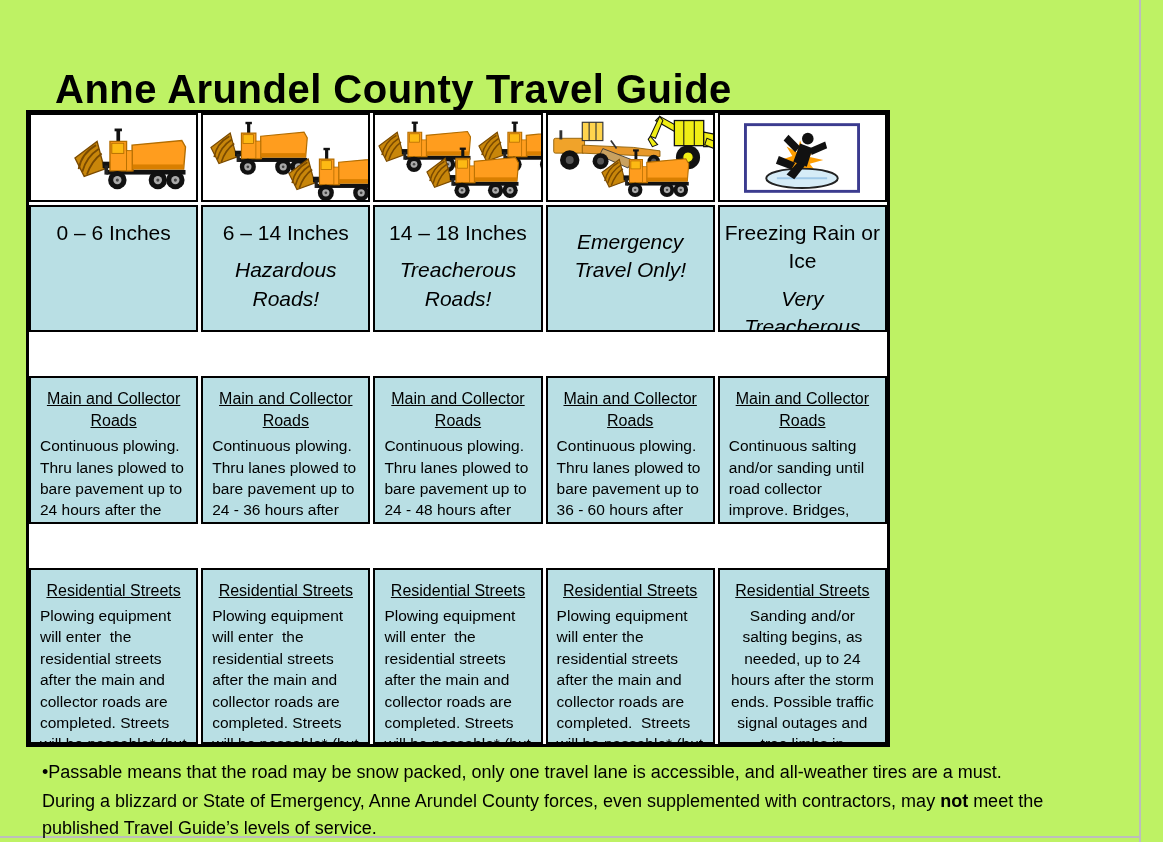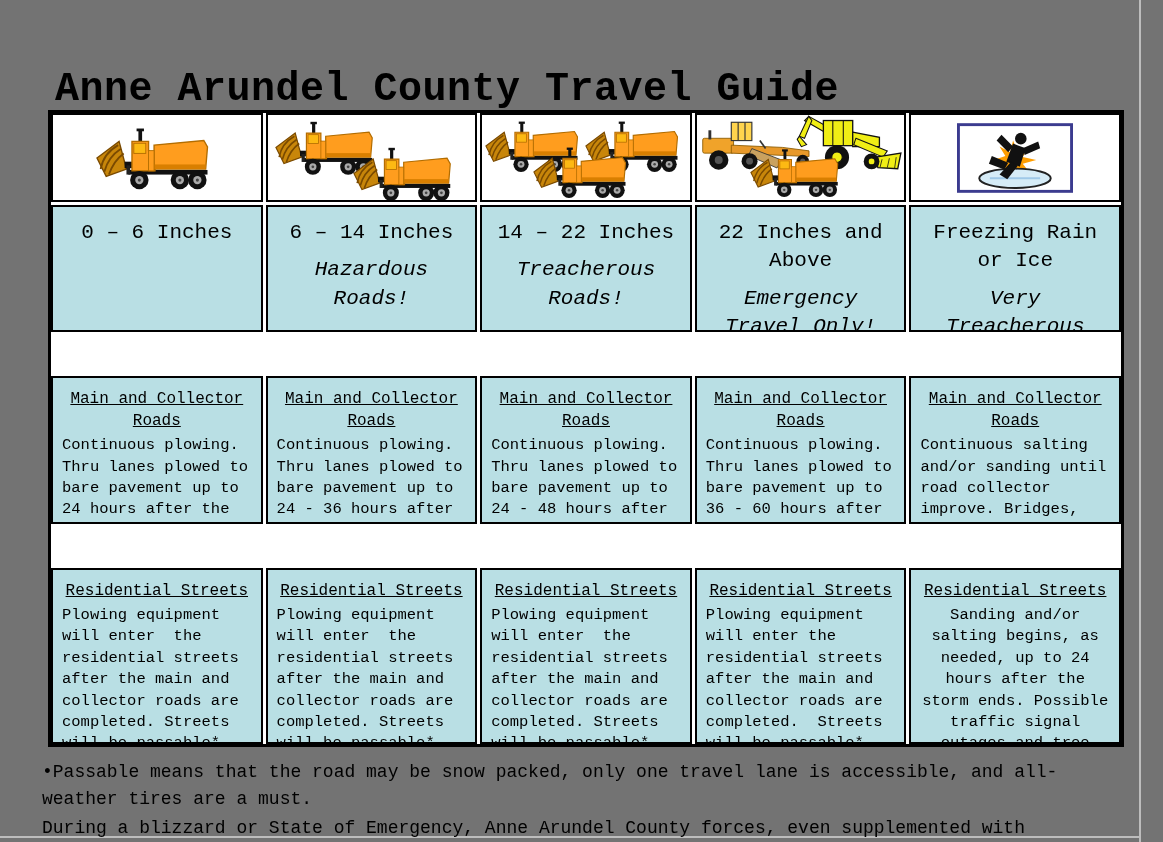--- a/index.html
+++ b/index.html
@@ -1,23 +1,23 @@
 <!DOCTYPE html>
 <html><head>
 <meta charset="utf-8">
 <style>
   html,body{margin:0;padding:0;background:#ffffff;}
-  .page{position:relative;width:1163px;height:842px;background:#737373;overflow:hidden;
-        font-family:Liberation Mono, monospace;color:#000;}
+  .page{position:relative;width:1163px;height:842px;background:#bef264;overflow:hidden;
+        font-family:Liberation Sans, sans-serif;color:#000;}
   .page-edge-right{position:absolute;left:1139px;top:0;width:2px;height:842px;background:#bdbdbd;}
   .page-edge-bottom{position:absolute;left:0;top:836px;width:1141px;height:2px;background:#bdbdbd;}
 
   .title{position:absolute;left:55px;top:40px;font-size:40px;letter-spacing:0.5px;}
 
-  .guide-table{position:absolute;left:48px;top:110px;width:1076px;height:637px;
+  .guide-table{position:absolute;left:26px;top:110px;width:864px;height:637px;
       border:3px solid #000;box-sizing:border-box;background:#ffffff;
       display:grid;grid-template-columns:repeat(5,1fr);grid-template-rows:89px 127px 189px auto;gap:3px;}
   .cell{border:2px solid #000;box-sizing:border-box;overflow:hidden;position:relative;}
   .cell.icons{background:#ffffff;}
   .cell.blue{background:#b9dfe4;}
 
   .amount-cell{text-align:center;padding:12px 4px 0;font-size:21px;line-height:1.35;}
   .amount{margin:0;}
   .condition{margin-top:9px;font-style:italic;}
 
@@ -170,25 +170,24 @@
     </div>
 
     <div class="cell blue amount-cell">
       <div class="amount">0 – 6 Inches</div>
     </div>
     <div class="cell blue amount-cell">
       <div class="amount">6 – 14 Inches</div>
       <div class="condition">Hazardous Roads!</div>
     </div>
     <div class="cell blue amount-cell">
-      <div class="amount">14 – 22 Inches</div>
+      <div class="amount">14 – 18 Inches</div>
       <div class="condition">Treacherous Roads!</div>
     </div>
     <div class="cell blue amount-cell">
-      <div class="amount">22 Inches and Above</div>
       <div class="condition">Emergency Travel Only!</div>
     </div>
     <div class="cell blue amount-cell">
       <div class="amount">Freezing Rain or Ice</div>
       <div class="condition">Very Treacherous Roads!</div>
     </div>
 
     <div class="cell blue info-cell">
       <div class="cell-header">Main and Collector Roads</div>
       <div class="cell-body">Continuous plowing.  Thru lanes plowed to bare pavement up to 24 hours after the end of the storm.</div>

